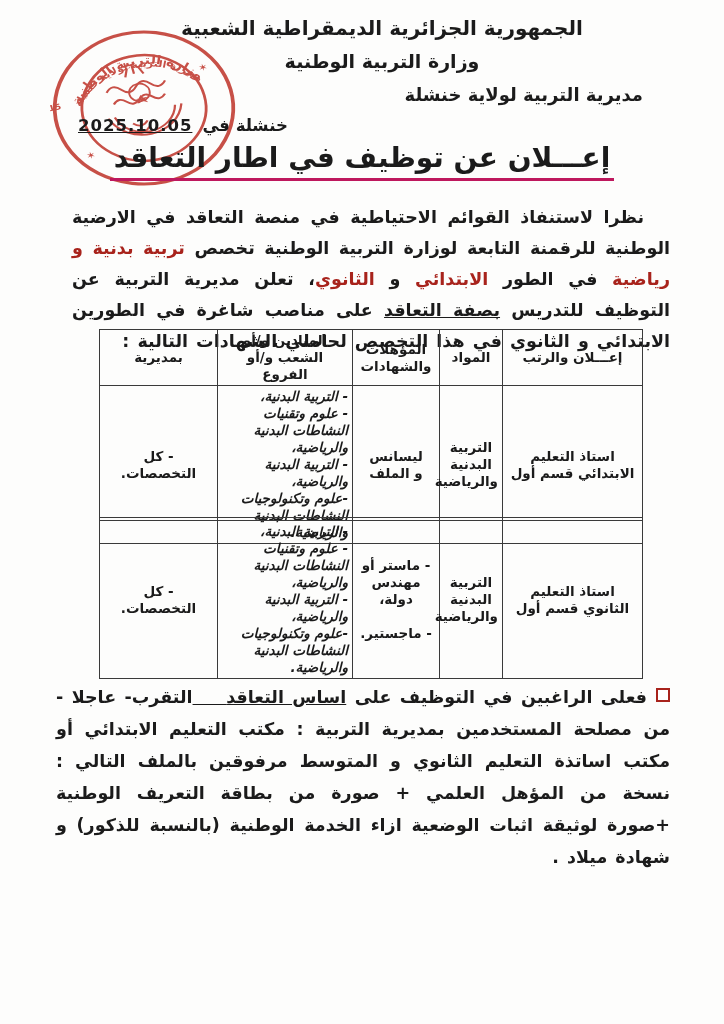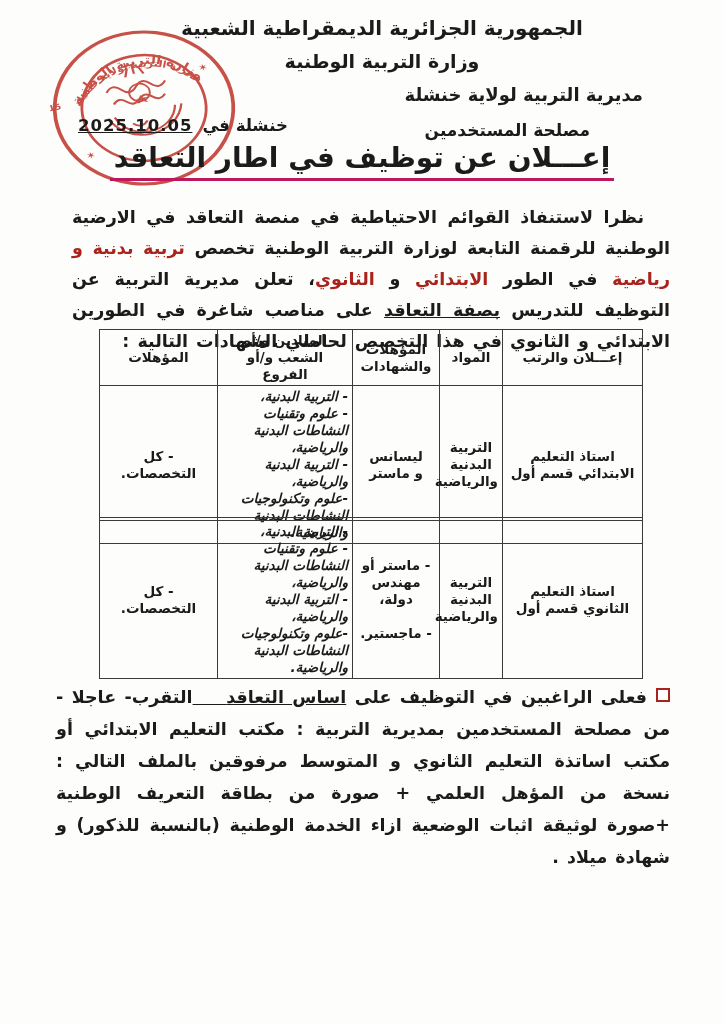--- a/index.html
+++ b/index.html
@@ -75,21 +75,20 @@
           <path d="M84,116 q8,9 16,0 M78,124 q11,12 22,0 M90,58 l4,-10 M100,56 l0,-12 M110,58 l-4,-10"></path>
           <path d="M96,92 l4,-7 4,7 -7,-4 7,0 -7,4 z" stroke-width="1.6"></path>
         </g>
       </g>
     </svg>
   </div>
 
   <div class="h-rep">الجمهورية الجزائرية الديمقراطية الشعبية</div>
   <div class="h-min">وزارة التربية الوطنية</div>
   <div class="h-dir">مديرية التربية لولاية خنشلة</div>
-  <div class="h-serv">مصلحة المستخدمين</div>
   <div class="h-date">
     <span>خنشلة في</span>
     <span class="dval">2025.10.05</span>
   </div>
 
   <div class="title">
     <span>إعـــلان عن توظيف في اطار التعاقد</span>
   </div>
 
   <p class="intro"><span>نظرا لاستنفاذ  القوائم الاحتياطية في منصة التعاقد في الارضية الوطنية للرقمنة التابعة لوزارة التربية الوطنية تخصص </span><span class="red">تربية بدنية و رياضية</span><span> في الطور </span><span class="red">الابتدائي</span><span> و </span><span class="red">الثانوي</span><span>، تعلن مديرية  التربية عن التوظيف للتدريس </span><span class="u">بصفة التعاقد</span><span> على مناصب شاغرة في  الطورين الابتدائي و الثانوي في هذا التخصص لحاملي الشهادات التالية :</span></p>
@@ -101,29 +100,29 @@
         <col style="width:87px">
         <col style="width:135px">
         <col style="width:118px">
       </colgroup>
     <thead>
       <tr>
         <th>إعـــلان والرتب</th>
         <th>المواد</th>
         <th>المؤهلات والشهادات</th>
         <th class="pre">الميادين و/أو الشعب و/أو الفروع</th>
-        <th>المؤهلات</th>
+        <th>بمديرية</th>
       </tr>
     </thead>
     <tbody>
       <tr>
         <td>استاذ التعليم الابتدائي  قسم أول</td>
         <td>التربية البدنية والرياضية</td>
         <td class="pre">ليسانس
-و ماستر</td>
+و الملف</td>
         <td class="pre cell-fields">- التربية البدنية،
 - علوم وتقنيات النشاطات البدنية والرياضية،
 - التربية البدنية والرياضية،
 -علوم وتكنولوجيات النشاطات البدنية والرياضية.</td>
         <td>- كل التخصصات.</td>
       </tr>
     </tbody>
   </table>
 
   <table class="tbl t2">

